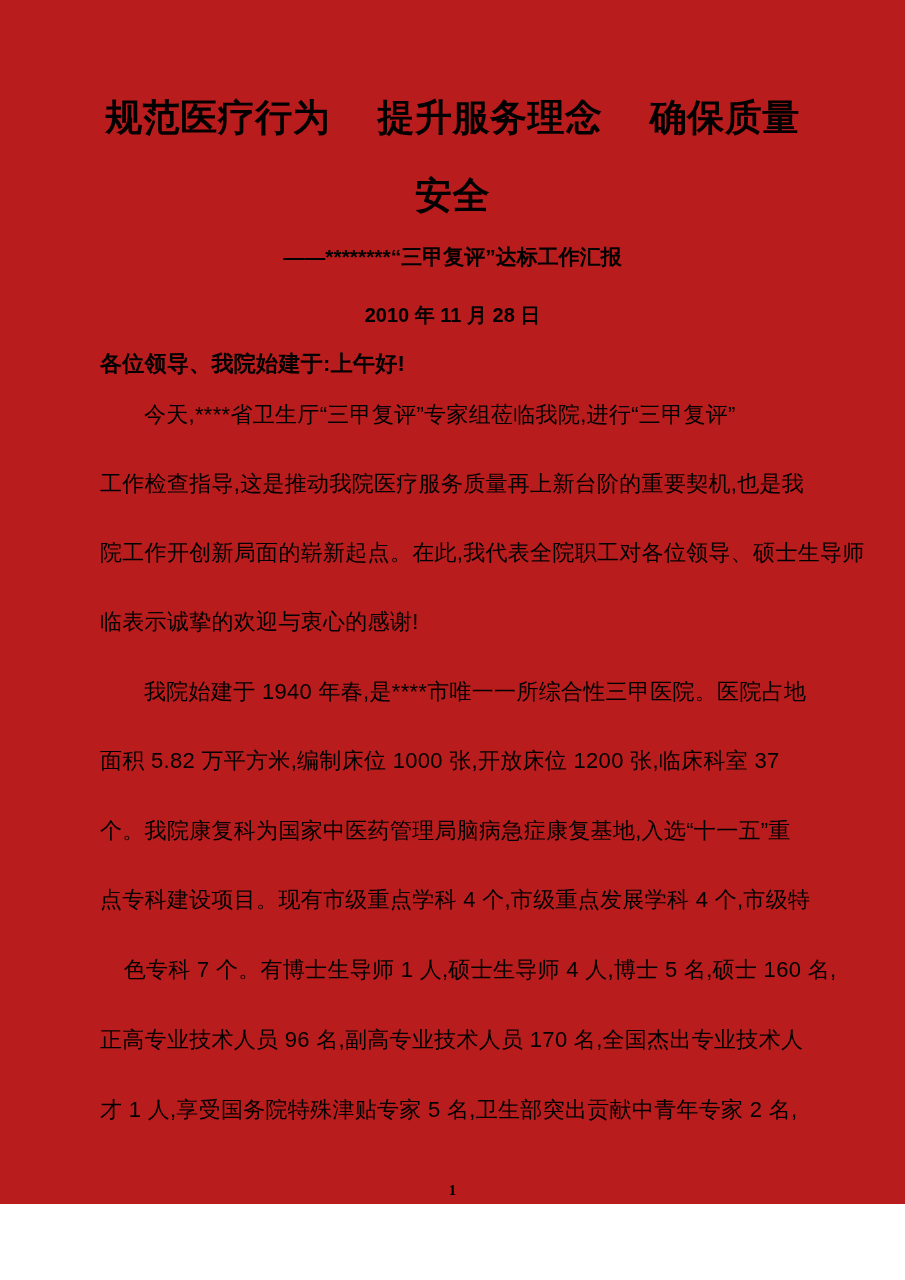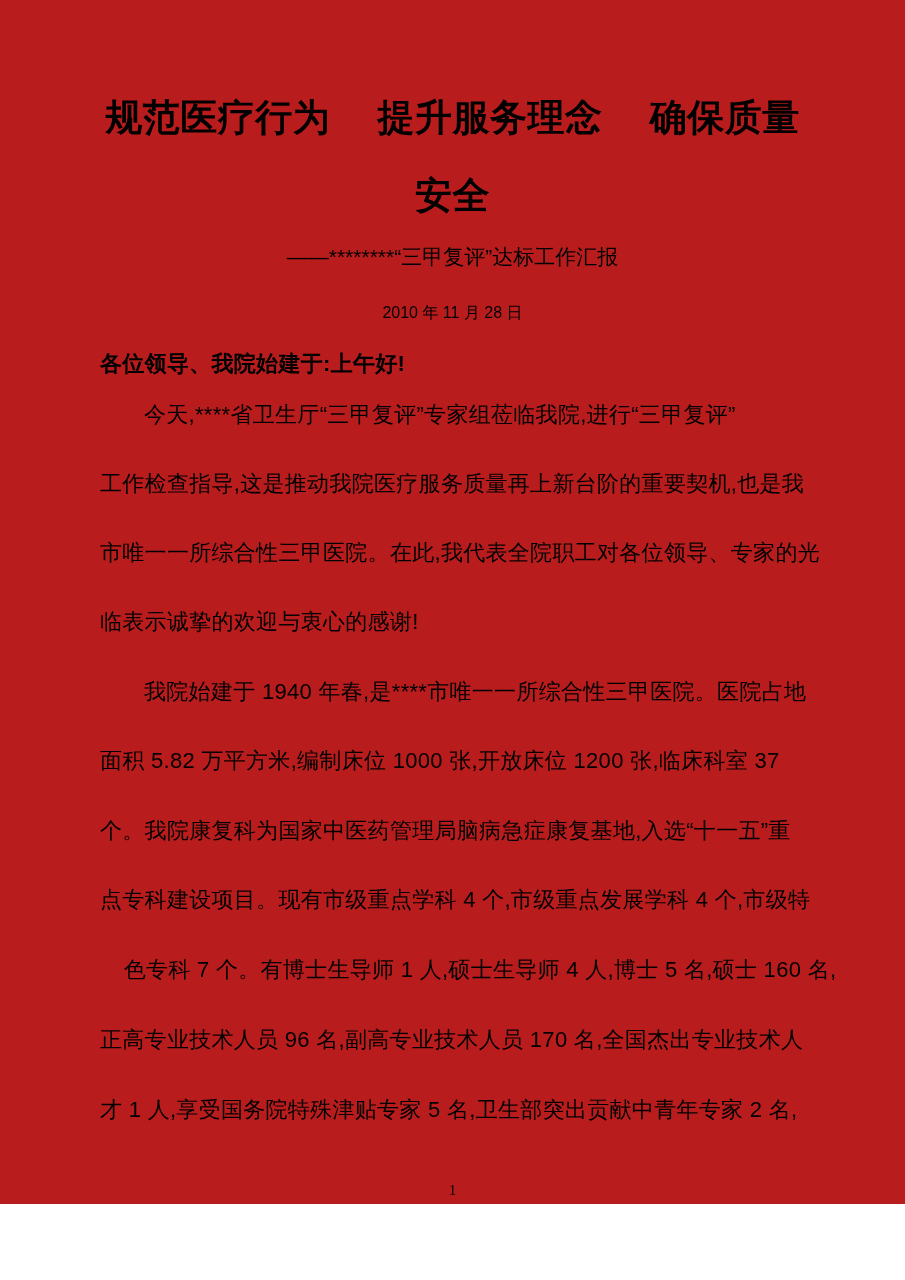--- a/index.html
+++ b/index.html
@@ -18,34 +18,35 @@
   }
   .abs {
     position: absolute;
     line-height: 1;
     white-space: pre;
   }
   .center {
     left: 0;
     right: 0;
     text-align: center;
+    font-weight: bold;
   }
   .title-line {
     font-family: "Liberation Serif", "DejaVu Serif", serif;
     font-weight: bold;
     font-size: 37px;
     letter-spacing: 0.5px;
   }
   .subtitle {
     top: 246px;
     font-size: 21px;
   }
   .date-line {
     top: 305px;
-    font-size: 16px;
+    font-size: 20px;
   }
   .body-line {
     left: 100px;
     width: 760px;
     font-size: 22px;
     letter-spacing: 0.3px;
   }
   .salutation {
     top: 353px;
     font-weight: bold;
@@ -80,21 +81,21 @@
   <div class="abs center title-line" style="top:177px">安全</div>
 
   <div class="abs center subtitle">——********“三甲复评”达标工作汇报</div>
 
   <div class="abs center date-line">2010 年 11 月 28 日</div>
 
   <div class="abs body-line salutation">各位领导、我院始建于:上午好!</div>
 
   <div class="abs body-line p1-l1">工作检查指导,这是推动我院医疗服务质量再上新台阶的重要契机,也是我</div>
   <div class="abs body-line indent p1-l0">今天,****省卫生厅“三甲复评”专家组莅临我院,进行“三甲复评”</div>
-  <div class="abs body-line p1-l2">市唯一一所综合性三甲医院。在此,我代表全院职工对各位领导、专家的光</div>
+  <div class="abs body-line p1-l2">院工作开创新局面的崭新起点。在此,我代表全院职工对各位领导、硕士生导师</div>
   <div class="abs body-line p1-l3">临表示诚挚的欢迎与衷心的感谢!</div>
 
   <div class="abs body-line indent p2-l0">我院始建于 1940 年春,是****市唯一一所综合性三甲医院。医院占地</div>
   <div class="abs body-line p2-l1">面积 5.82 万平方米,编制床位 1000 张,开放床位 1200 张,临床科室 37</div>
   <div class="abs body-line p2-l2">个。我院康复科为国家中医药管理局脑病急症康复基地,入选“十一五”重</div>
   <div class="abs body-line p2-l3">点专科建设项目。现有市级重点学科 4 个,市级重点发展学科 4 个,市级特</div>
   <div class="abs body-line p2-l4">色专科 7 个。有博士生导师 1 人,硕士生导师 4 人,博士 5 名,硕士 160 名,</div>
   <div class="abs body-line p2-l5">正高专业技术人员 96 名,副高专业技术人员 170 名,全国杰出专业技术人</div>
   <div class="abs body-line p2-l6">才 1 人,享受国务院特殊津贴专家 5 名,卫生部突出贡献中青年专家 2 名,</div>
 

